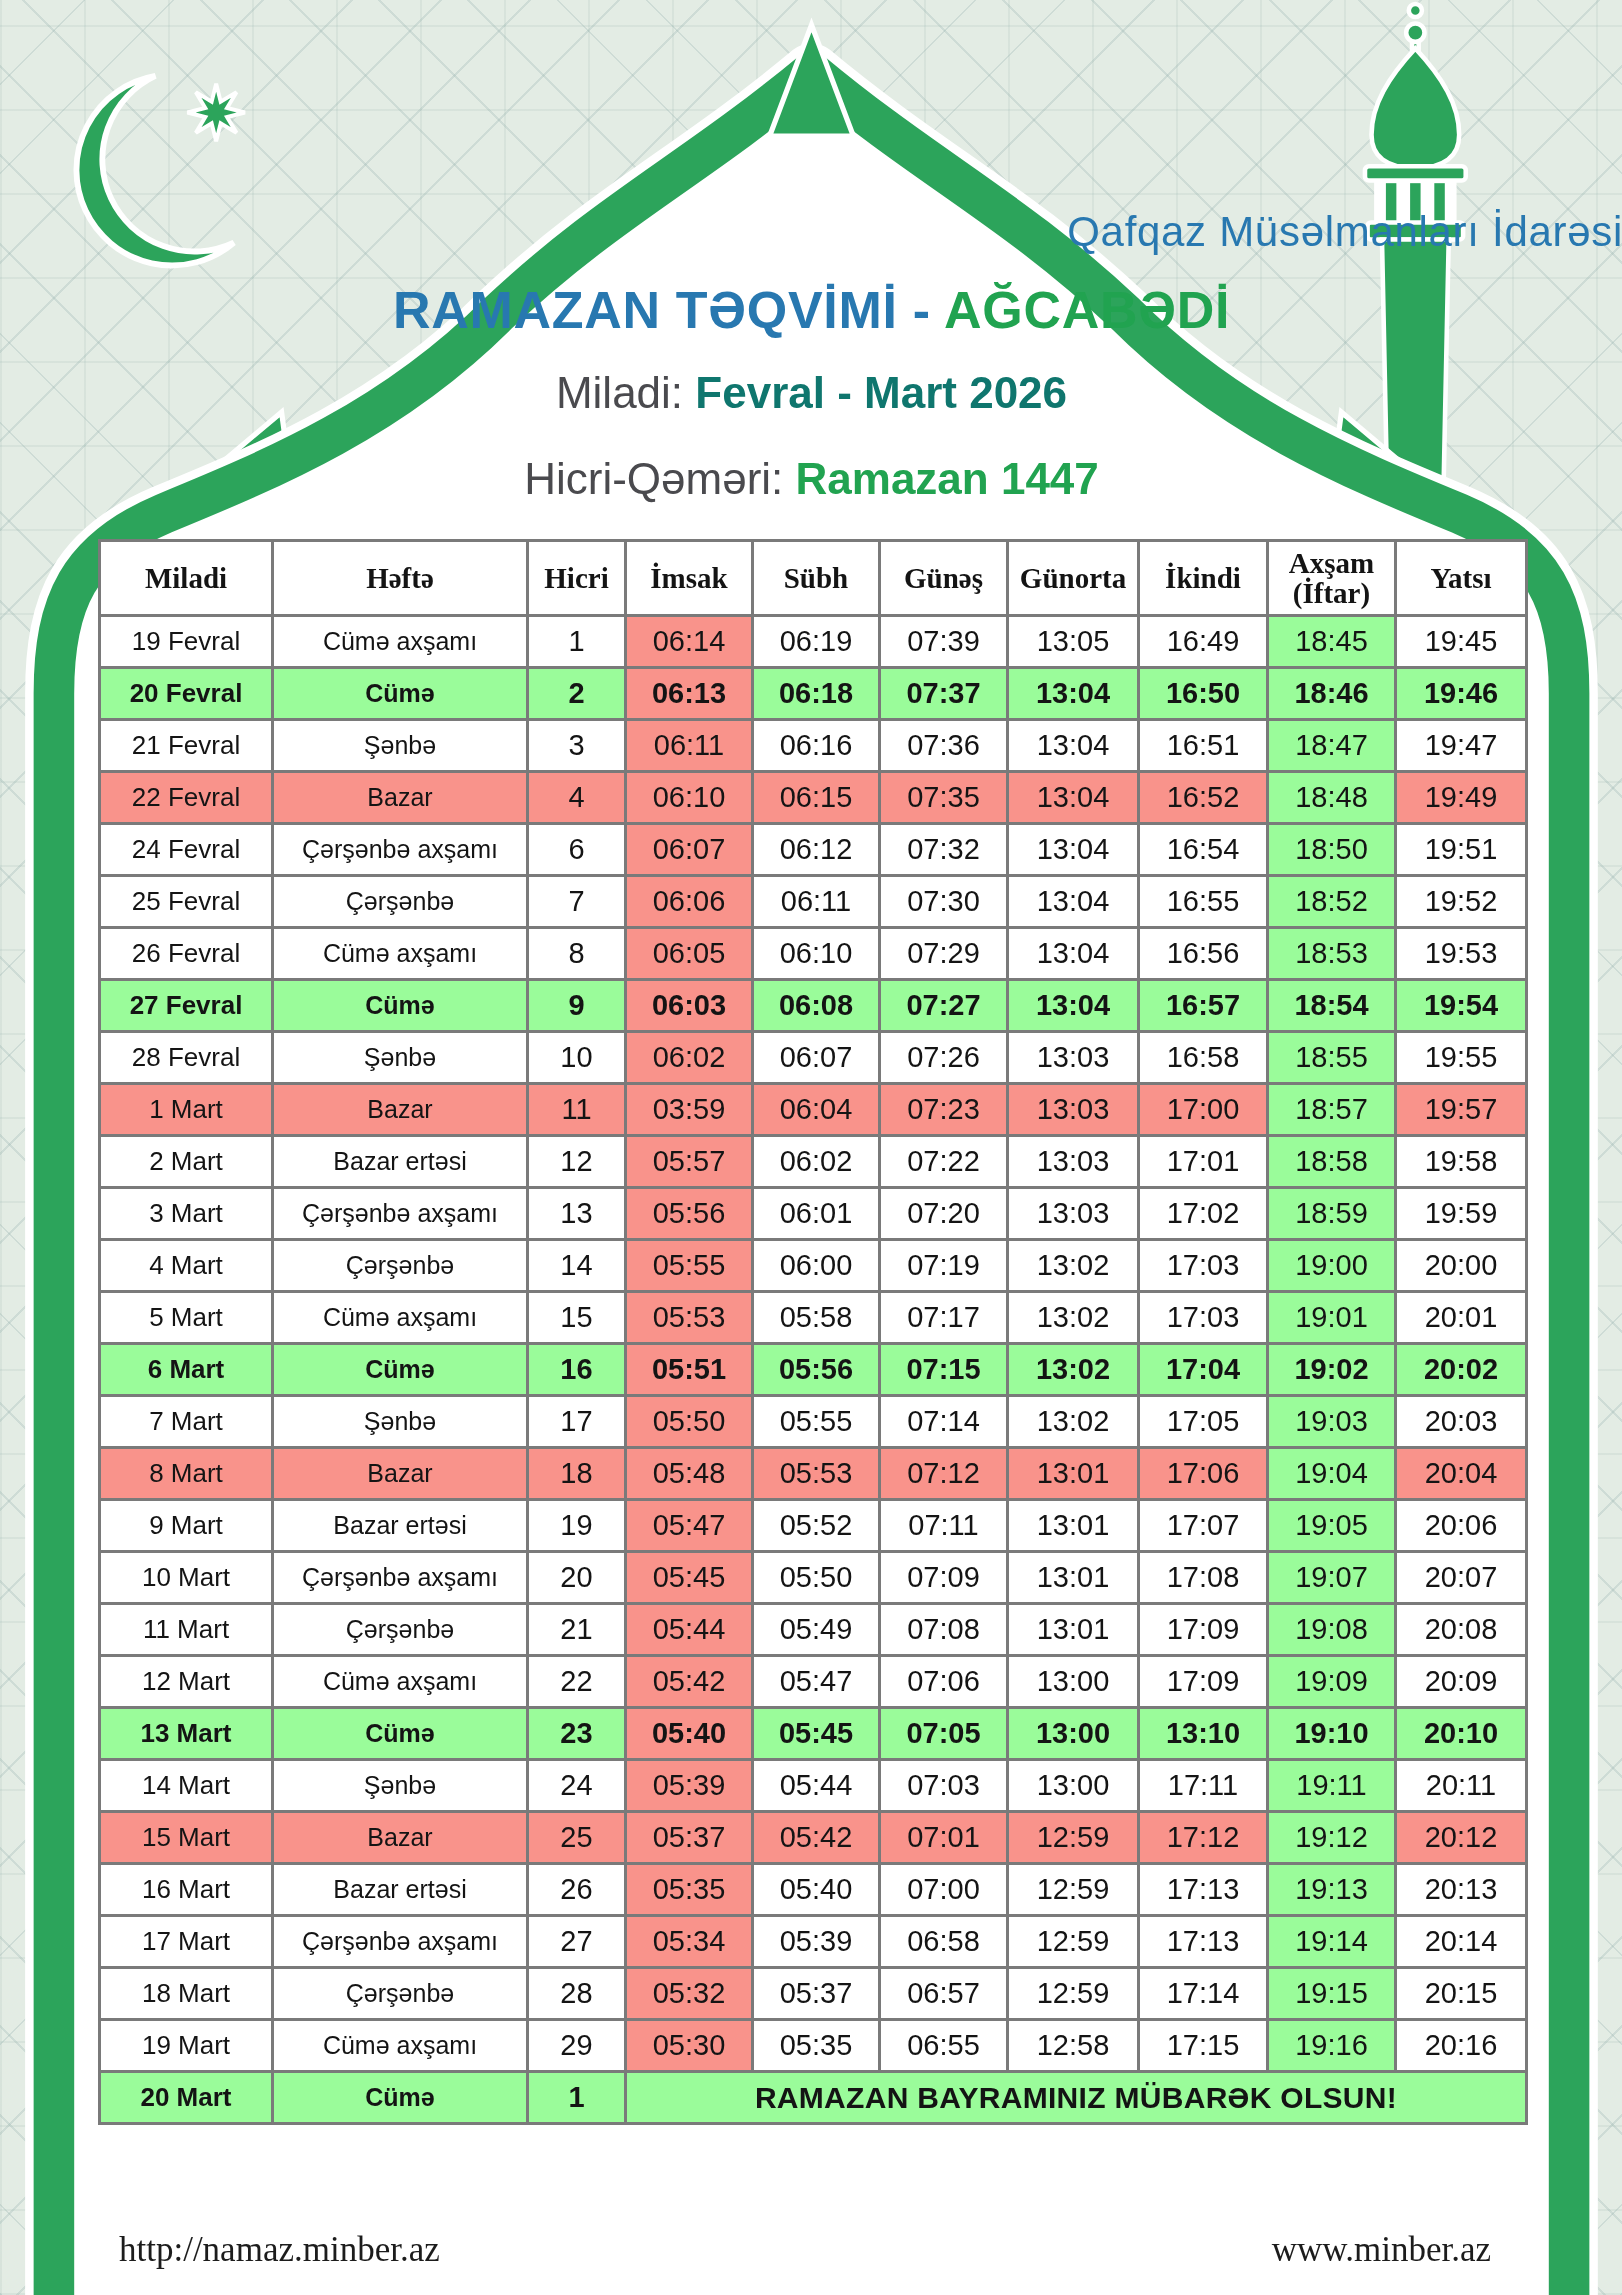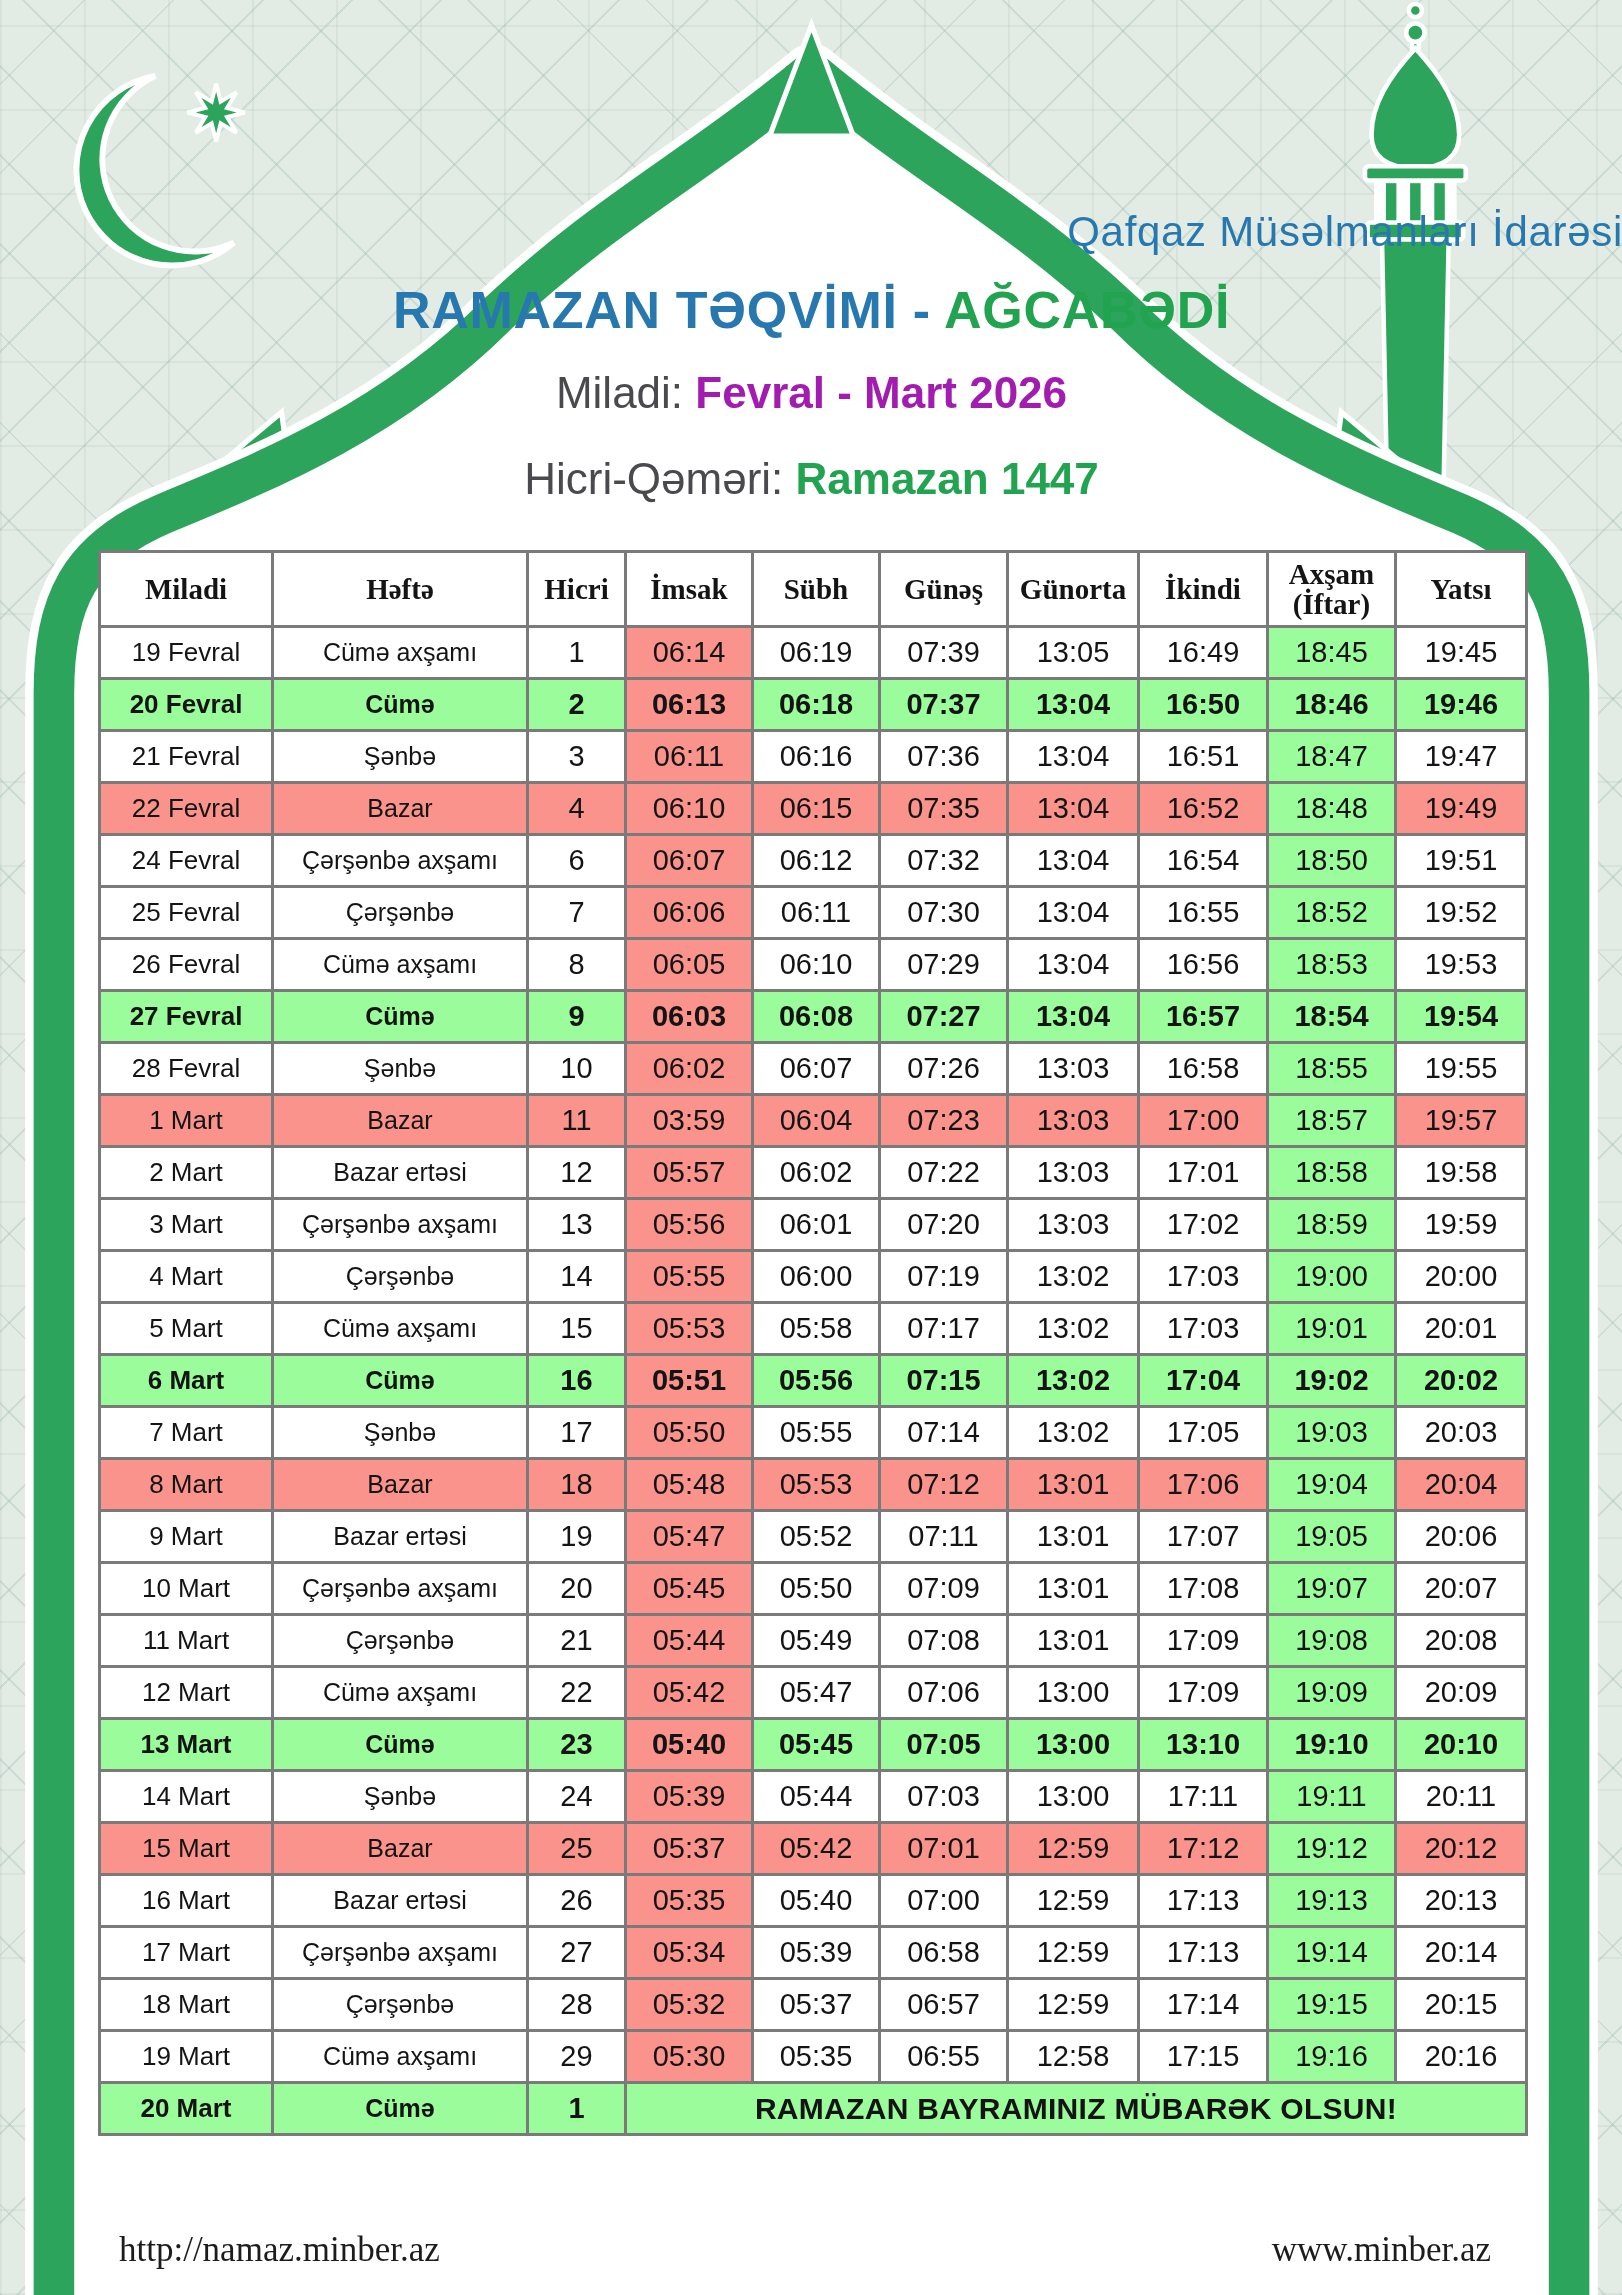--- a/index.html
+++ b/index.html
@@ -14,26 +14,26 @@
     font-family:"Liberation Sans","DejaVu Sans",sans-serif;
   }
   #backdrop{position:absolute;left:0;top:0;width:1623px;height:2295px;z-index:0;}
   .content{position:absolute;left:0;top:0;width:1623px;height:2295px;z-index:1;}
 
   .title-line{position:absolute;left:0;width:1623px;text-align:center;white-space:nowrap;}
   .t1{top:208px;font-size:42px;font-weight:400;color:#2878b0;letter-spacing:0.7px;text-align:right;}
   .t2{top:280px;font-size:52px;font-weight:700;color:#2878b0;letter-spacing:0.7px;}
   .t2 .city{color:#21a350;}
   .t3{top:368px;font-size:44px;color:#4a4a4e;}
-  .t3 b{color:#a21caf;}
+  .t3 b{color:#0f766e;}
   .t4{top:433px;font-size:44px;color:#4a4a4e;margin-top:21px;}
   .t4 b{color:#21a350;}
 
   table{
-    position:absolute;left:98px;top:550px;width:1427px;
+    position:absolute;left:98px;top:539px;width:1427px;
     border-collapse:collapse;table-layout:fixed;
     border:3.9px solid #7a7a7a;background:#7dd3fc;
   }
   th,td{border:3.3px solid #7a7a7a;text-align:center;vertical-align:middle;color:#141414;overflow:hidden;}
   thead tr{height:75px;}
   tbody tr{height:52px;}
   th{font-family:"Liberation Serif","DejaVu Serif",serif;font-size:29px;font-weight:700;line-height:1.05;background:#ffffff;}
   td{font-size:29px;background:#ffffff;}
   td.date-cell{font-size:26px;}
   td.day-cell{font-size:25px;}

